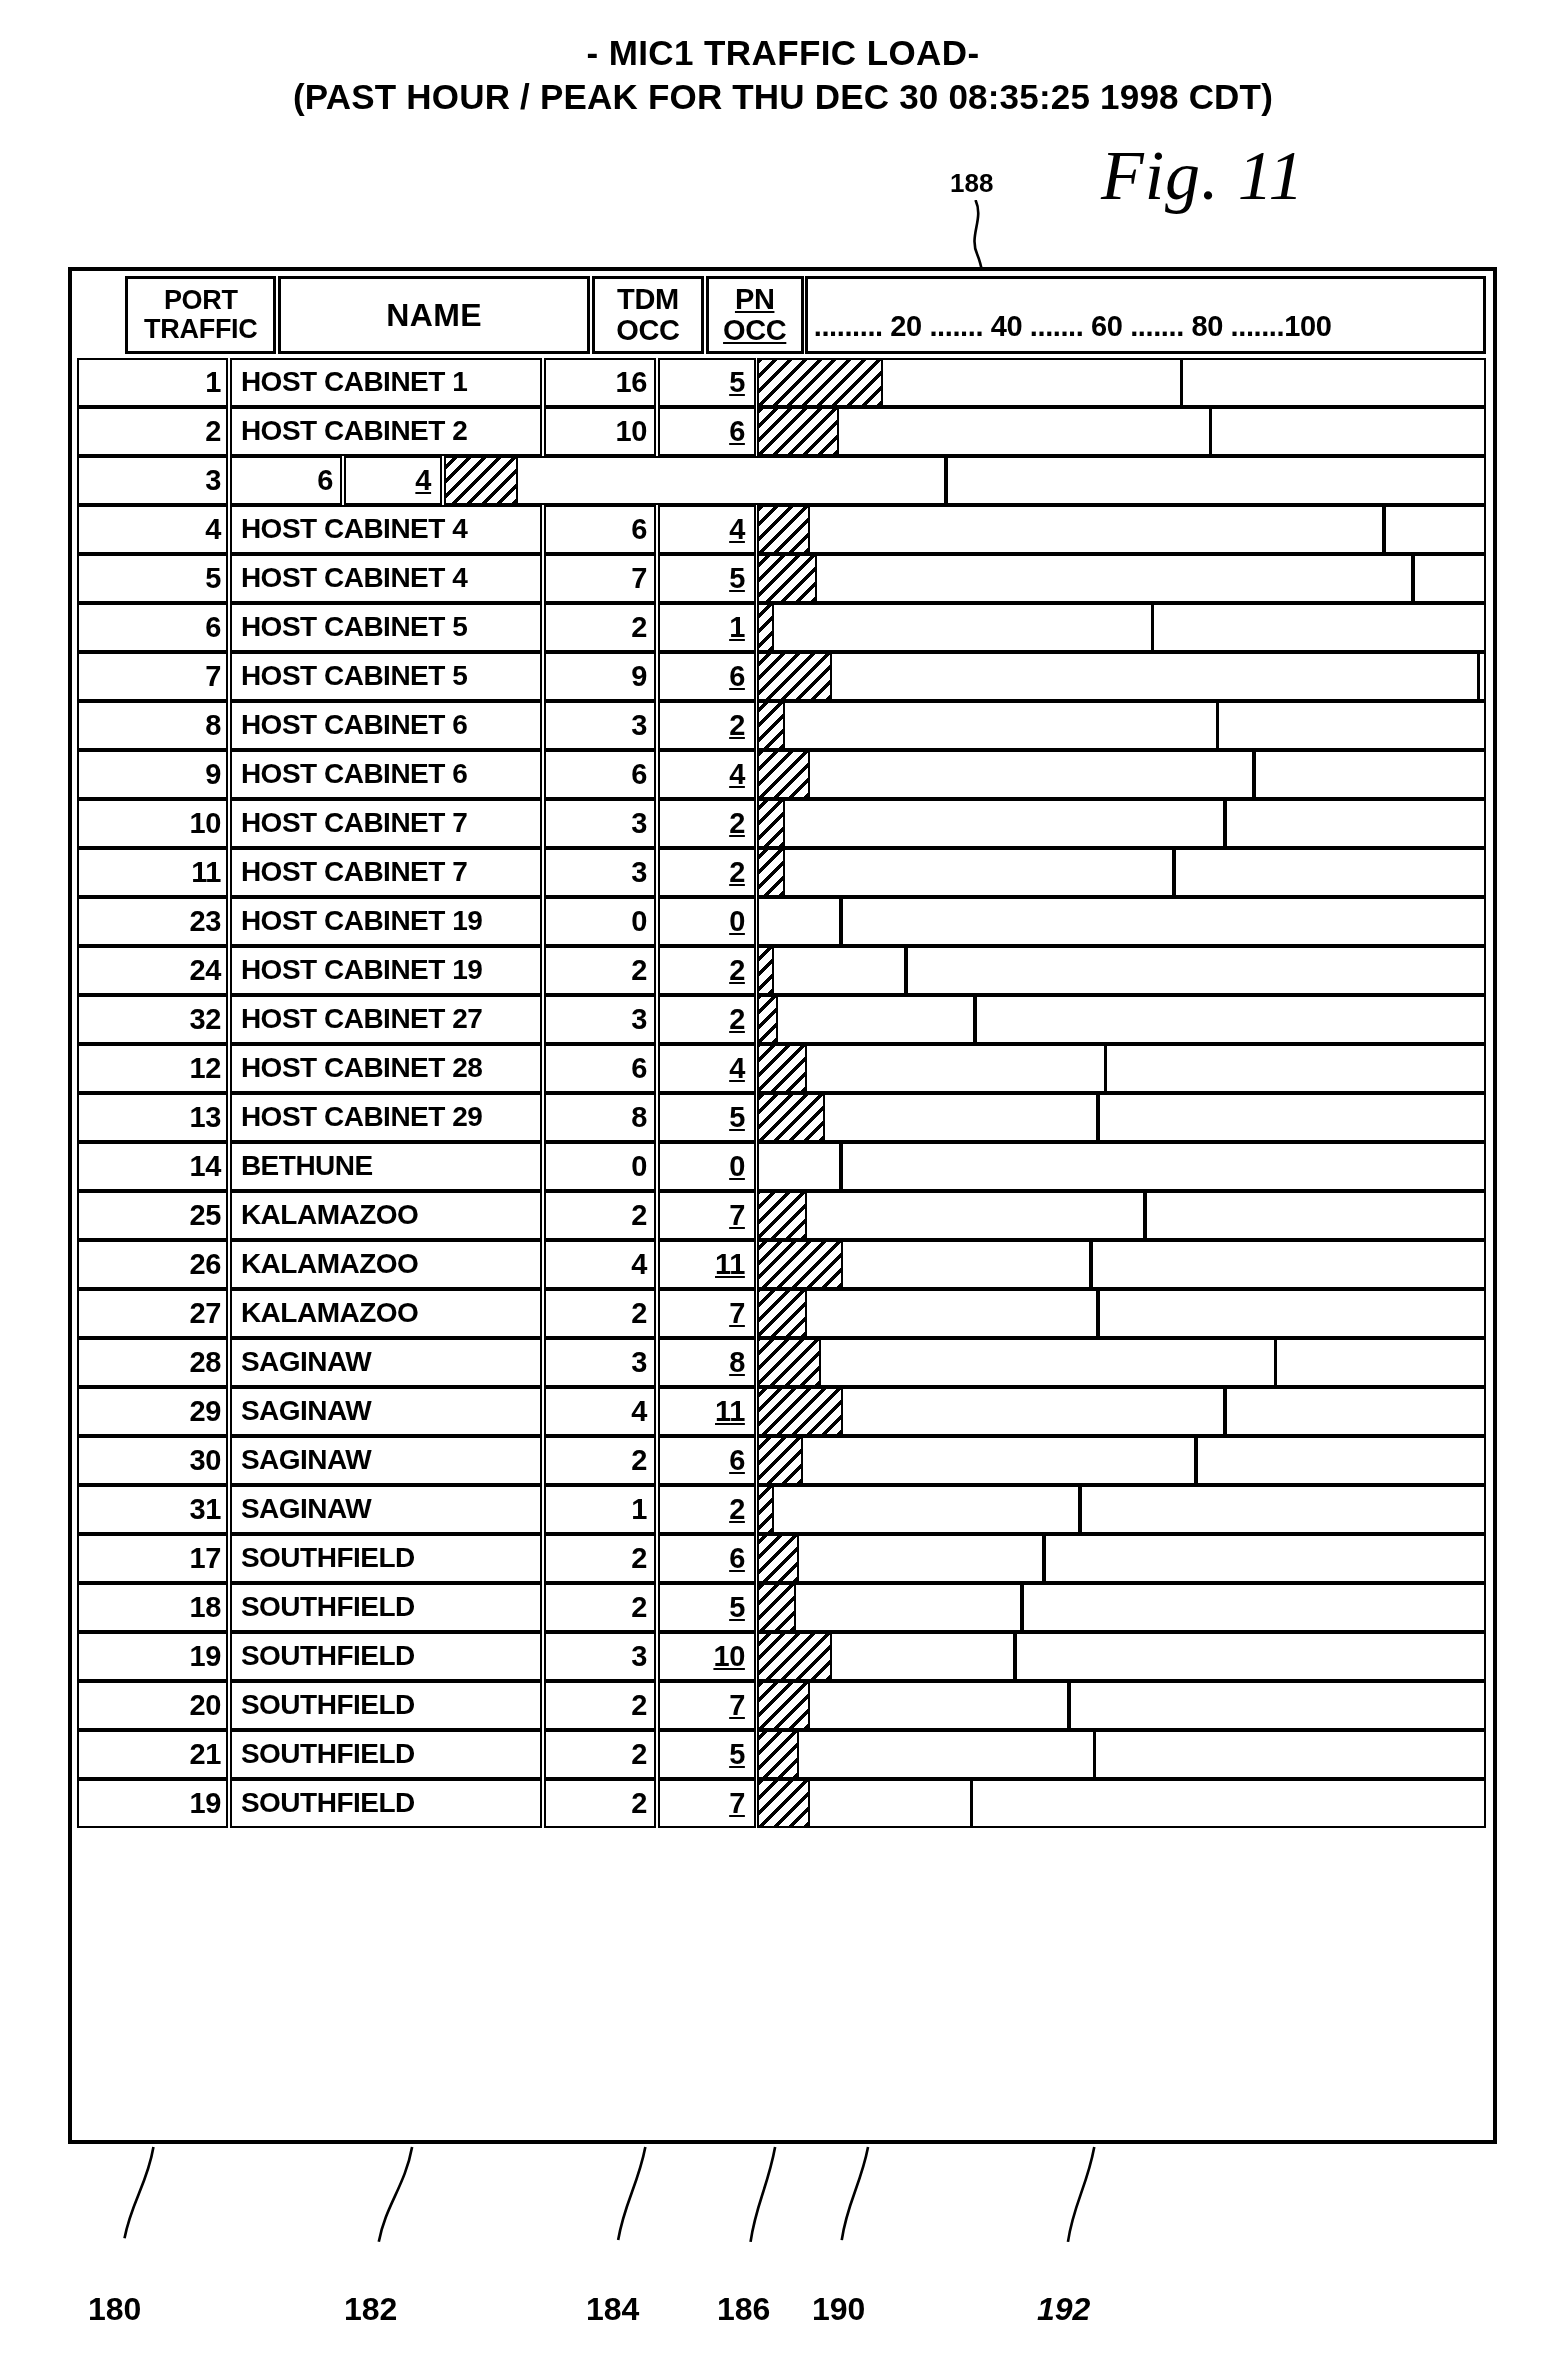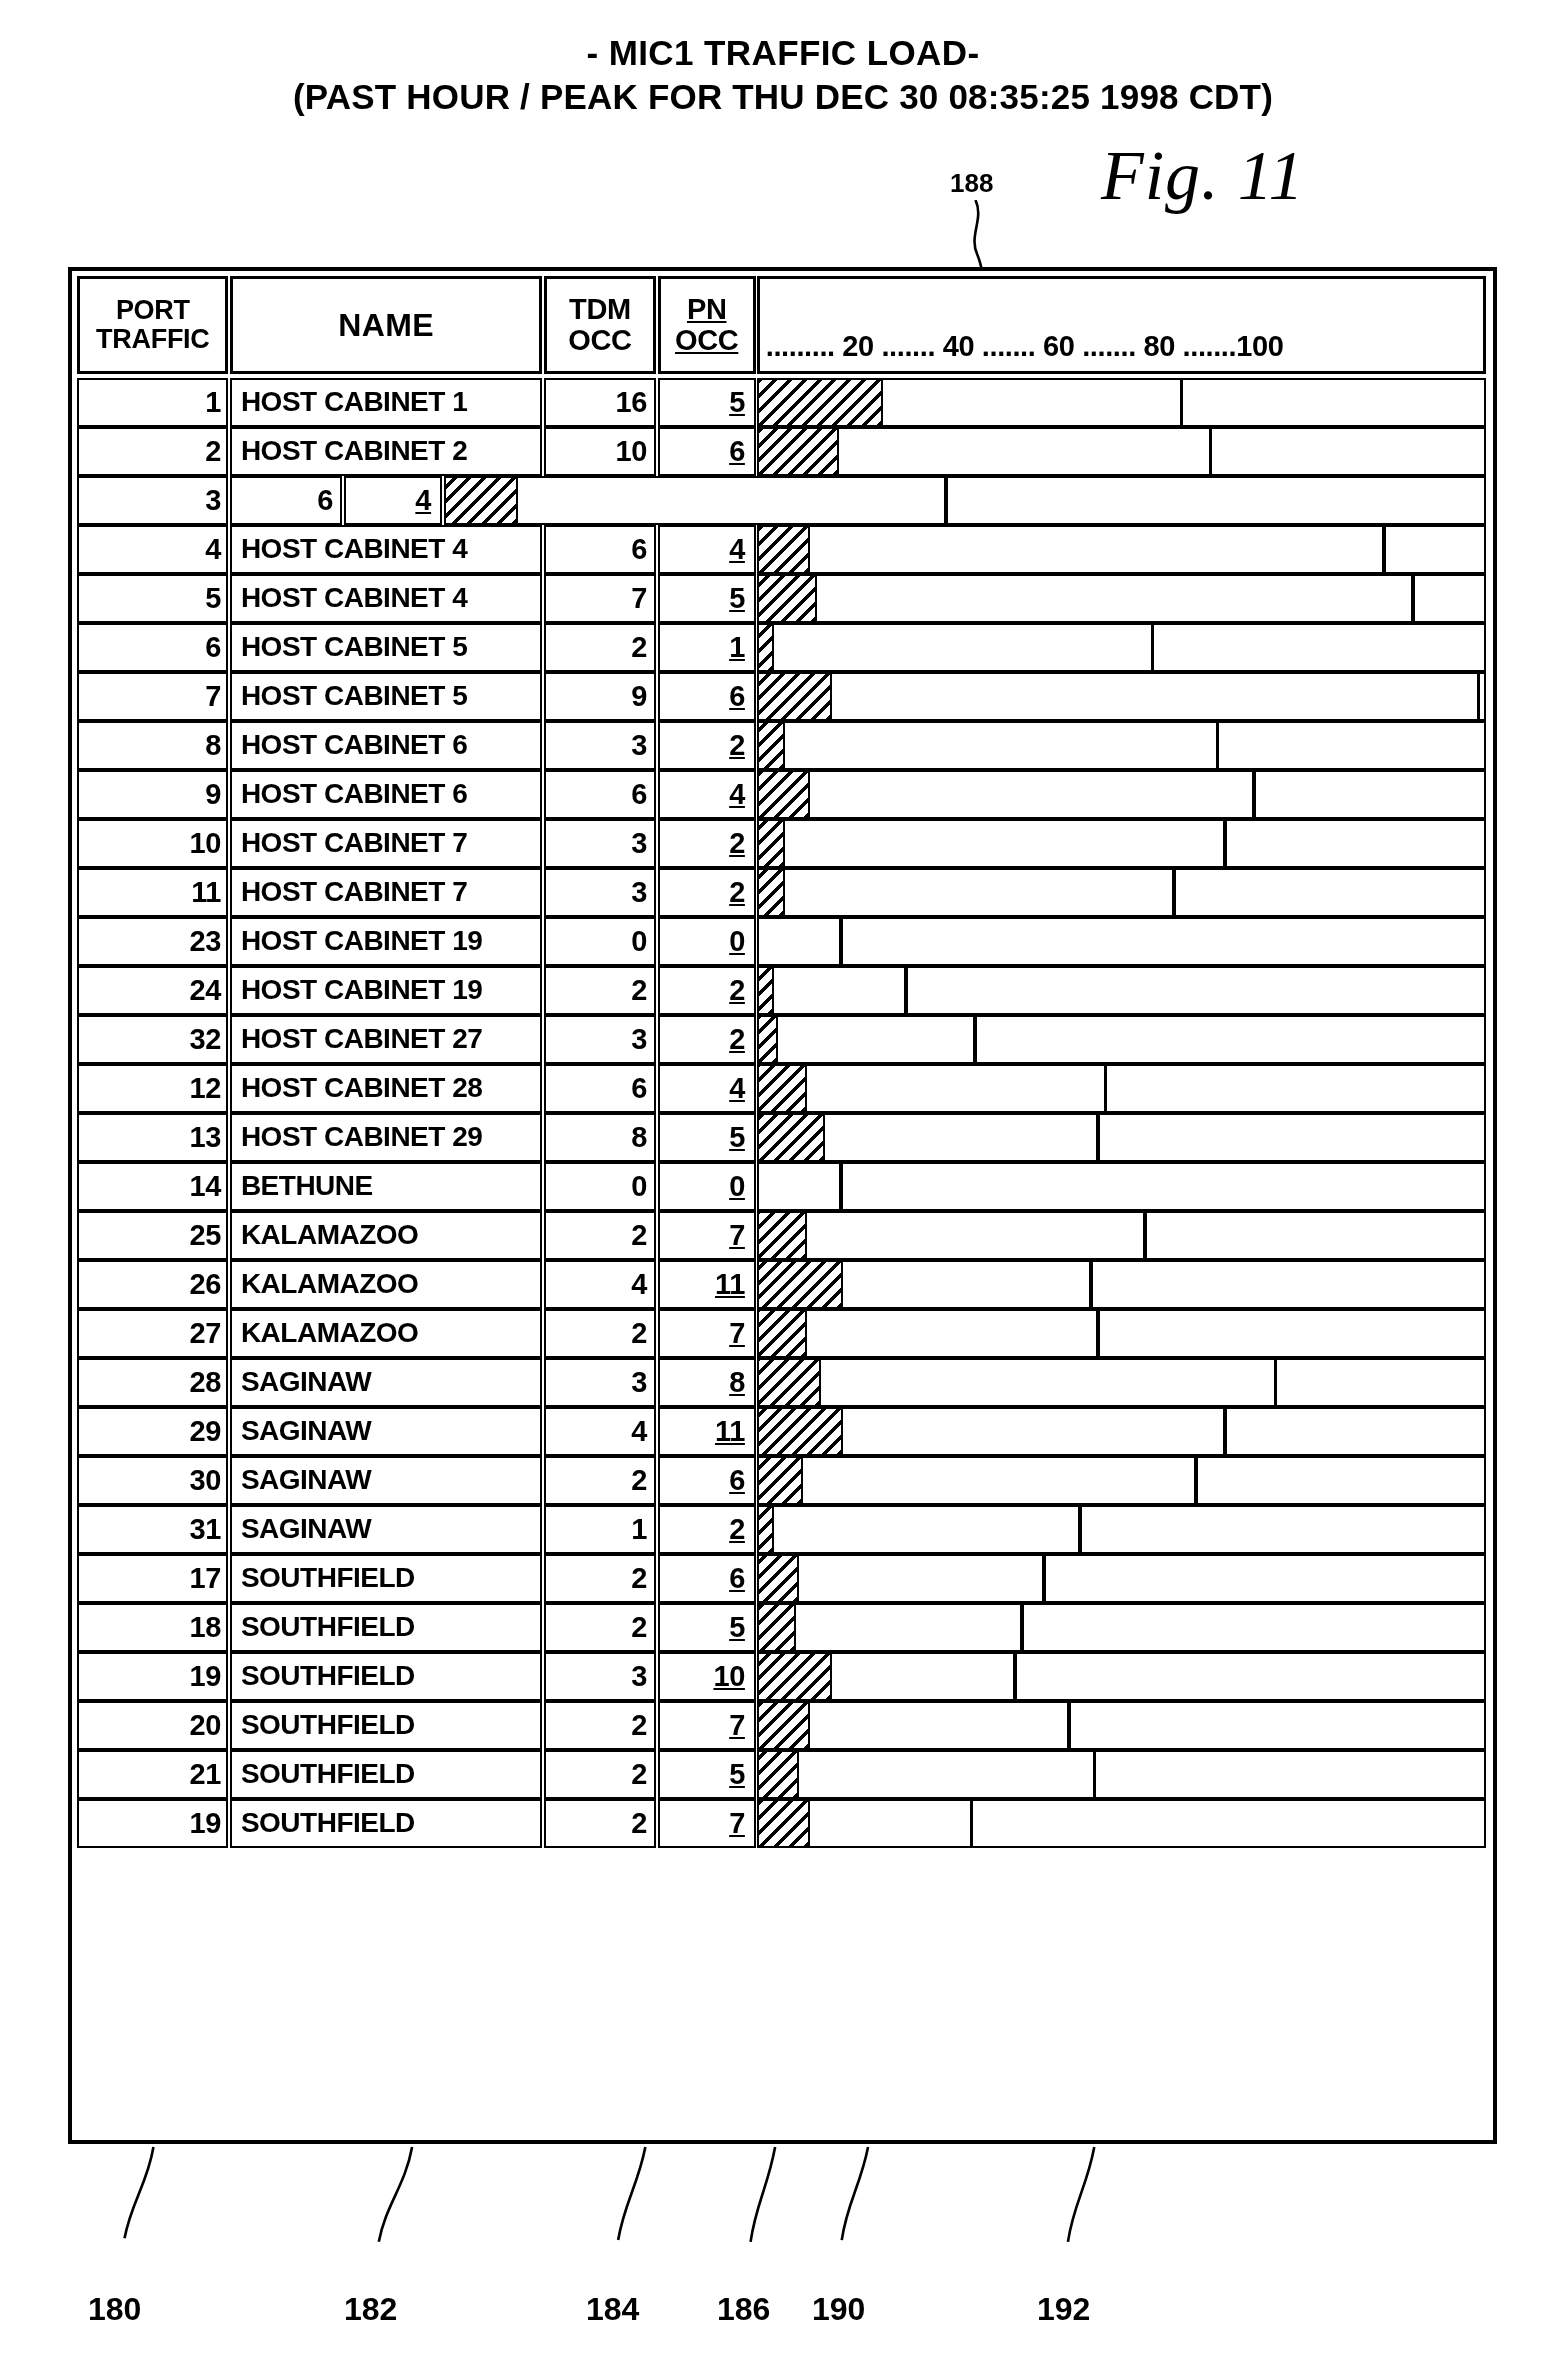--- a/index.html
+++ b/index.html
@@ -109,22 +109,23 @@
 
   
   .c-port   { width: 151px; justify-content: flex-end; padding-right: 5.3px; }
   .c-name   { width: 312px; justify-content: flex-start; padding-left: 8.8px; }
   .c-tdm    { width: 112px; justify-content: flex-end; padding-right: 7px; }
   .c-pn     { width: 98px; justify-content: flex-end; padding-right: 8.8px; text-decoration: underline; }
   .c-bar    { flex: 1 1 auto; position: relative; padding: 0; overflow: hidden; }
 
   
   .header-row {
-    height: 98px;
+    height: 78px;
     margin-bottom: 3.5px;
+    margin-left: 48px;
   }
   .header-row .cell {
     border-width: 3.5px;
     justify-content: center;
     text-align: center;
     padding: 0;
   }
   .hdr-text {
     font-size: 27px;
     font-weight: bold;
@@ -862,14 +863,14 @@
   <path d="M 884 8 C 876 52, 862 74, 856 116" stroke="#000" stroke-width="3" fill="none"></path>
   <path d="M 990 8 C 982 50, 966 72, 960 114" stroke="#000" stroke-width="3" fill="none"></path>
   <path d="M 1248 8 C 1240 52, 1224 74, 1218 116" stroke="#000" stroke-width="3" fill="none"></path>
 </svg>
 
 <div class="ref-num" style="left:88px;  top:2291px;">180</div>
 <div class="ref-num" style="left:344px;  top:2291px;">182</div>
 <div class="ref-num" style="left:586px;  top:2291px;">184</div>
 <div class="ref-num" style="left:717px;  top:2291px;">186</div>
 <div class="ref-num" style="left:812px;  top:2291px;">190</div>
-<div class="ref-num" style="left:1037px; top:2291px;">192</div>
+<div class="ref-num" style="left:1037px; top:2291px;font-style:italic;">192</div>
 
 
 </body></html>

